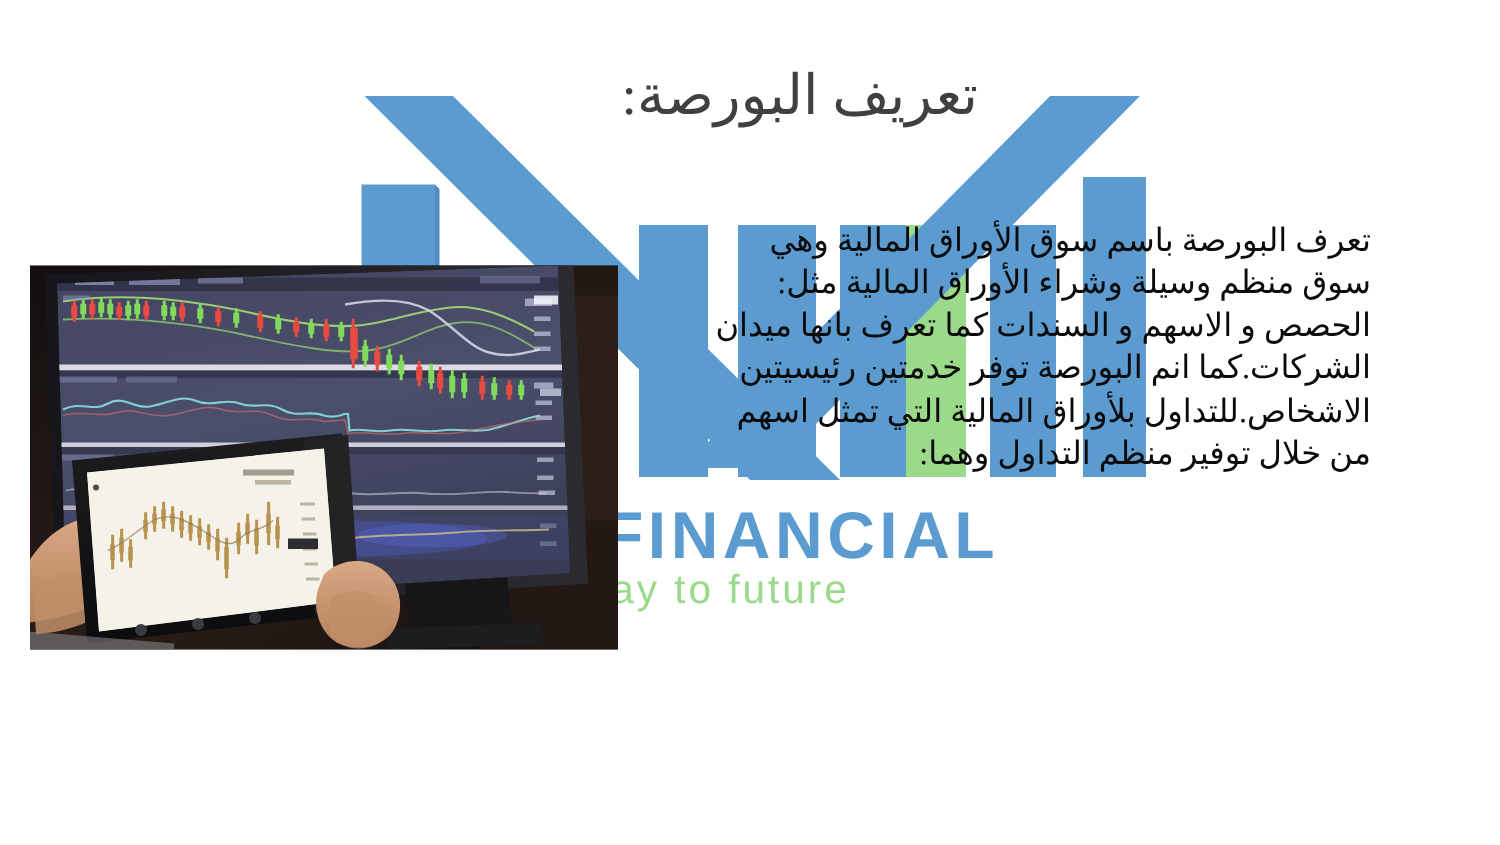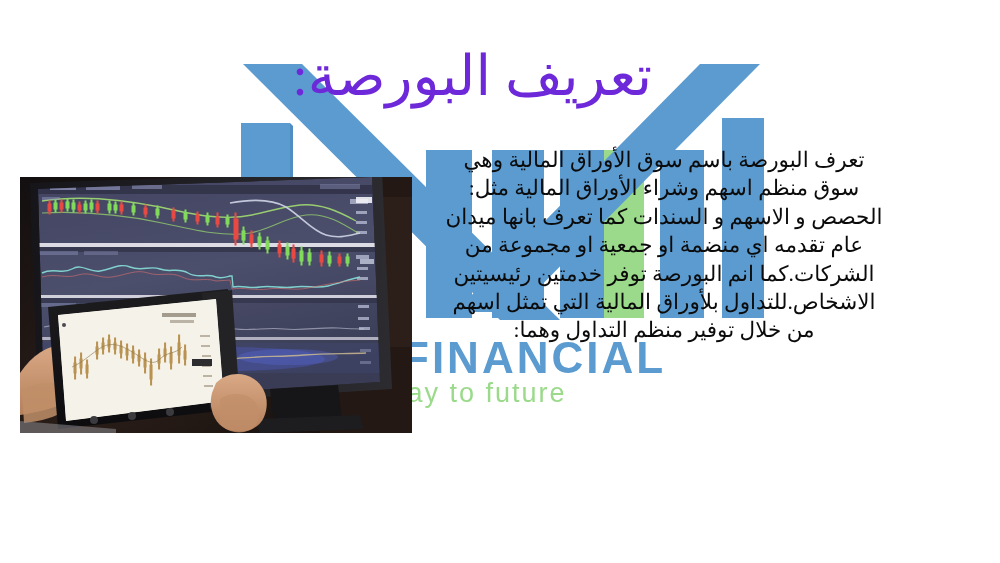--- a/index.html
+++ b/index.html
@@ -49,37 +49,36 @@
     font-weight: 400;
     letter-spacing: 2px;
     color: #9ada8a;
   }
 
   
   #slide-title {
     position: absolute;
     right: 348px;
     top: 44px;
-    font-size: 56px;
+    font-size: 37px;
     line-height: 1.15;
-    color: #6d28d9;
+    color: #404040;
     direction: rtl;
     text-align: right;
     white-space: nowrap;
     font-family: "Liberation Serif", "DejaVu Serif", serif;
   }
 
   
   #body-copy {
     position: absolute;
     right: 86px;
     top: 146px;
     width: 500px;
     direction: rtl;
-    text-align: center;
     color: #0b0b0b;
     font-size: 21.5px;
     line-height: 1.32;
     font-family: "Liberation Serif", "DejaVu Serif", serif;
   }
   #body-copy p {
     margin: 0;
   }
   #body-copy .para-gap {
     height: 13px;
@@ -123,23 +122,22 @@
     <polygon points="760,64 700,64 455,312 515,312" fill="#5b9bd0"></polygon>
   </svg>
 
   <div class="brand-word" id="brand-name">D FINANCIAL</div>
   <div class="brand-word" id="brand-tagline">way to future</div>
 
   <div id="slide-title">تعريف البورصة:</div>
 
   <div id="body-copy">
     <p>تعرف البورصة باسم سوق الأوراق المالية وهي</p>
-    <p>سوق منظم اسهم وشراء الأوراق المالية مثل:</p>
+    <p>سوق منظم وسيلة وشراء الأوراق المالية مثل:</p>
     <p>الحصص و الاسهم و السندات كما تعرف بانها ميدان</p>
-    <p>عام تقدمه اي منضمة او جمعية او مجموعة من</p>
     <p>الشركات.كما انم البورصة توفر خدمتين رئيسيتين</p>
     <p>الاشخاص.للتداول بلأوراق المالية التي تمثل اسهم</p>
     <p>من خلال توفير منظم التداول وهما:</p>
     <div class="para-gap"></div>
   </div>
 
   <div id="photo-frame">
     <svg width="392" height="256" viewBox="0 0 392 256" xmlns="http://www.w3.org/2000/svg">
       <defs>
         <linearGradient id="roomBg" x1="0" y1="0" x2="1" y2="1">

